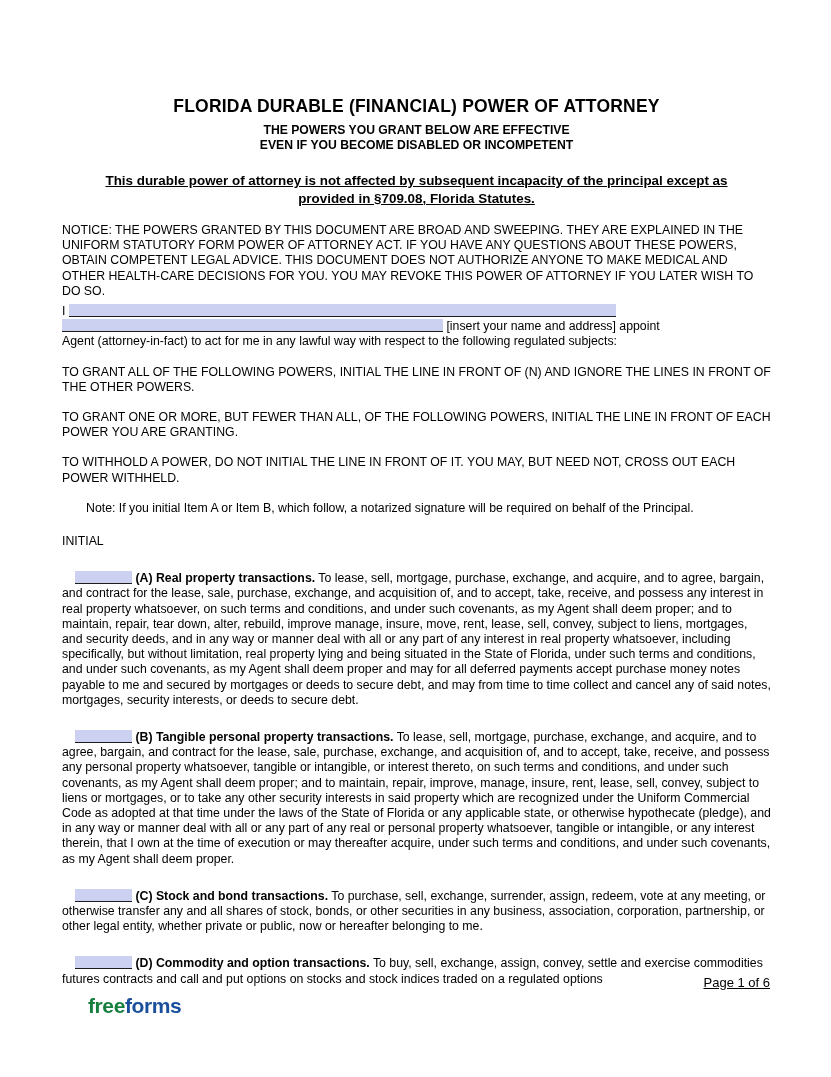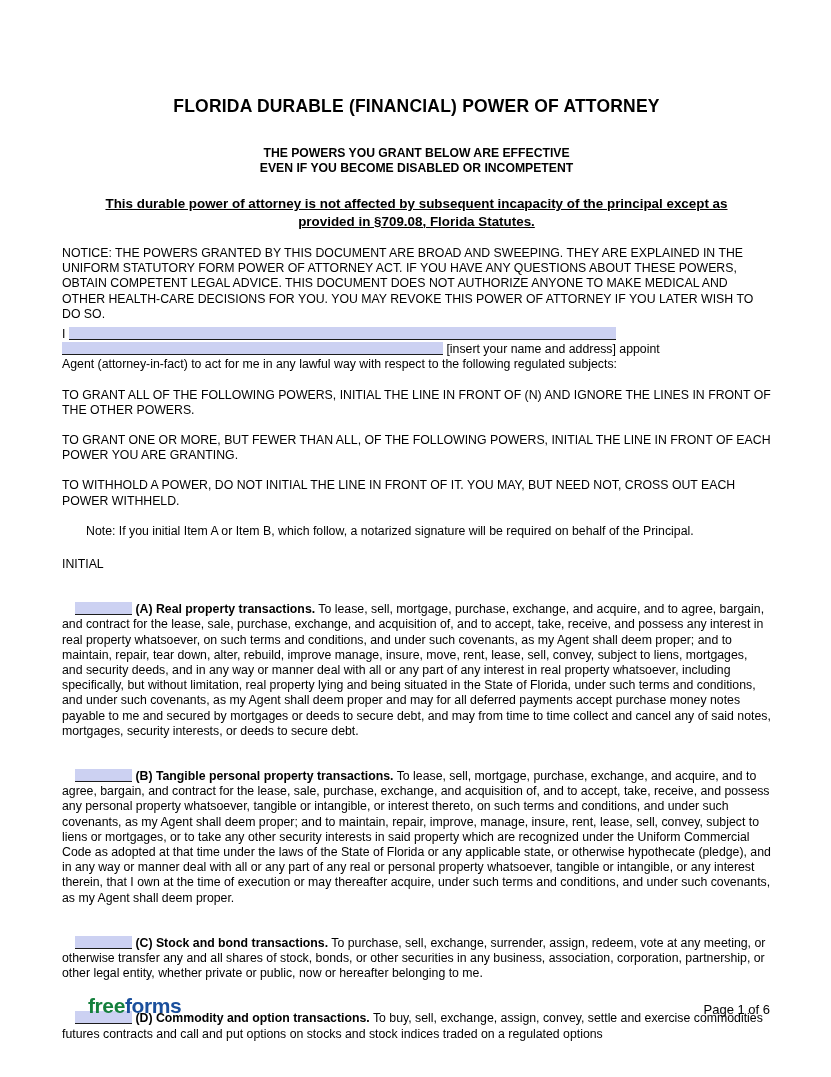--- a/index.html
+++ b/index.html
@@ -16,21 +16,21 @@
 
   .title {
     padding-top: 96px;
     text-align: center;
     font-weight: bold;
     font-size: 17.5px;
     line-height: 21px;
     letter-spacing: 0.2px;
   }
   .subtitle {
-    margin-top: 29px;
+    margin-top: 6px;
     text-align: center;
     font-weight: bold;
     font-size: 12.2px;
     line-height: 14.5px;
   }
   .durability {
     margin: 20px 28px 0 28px;
     text-align: center;
     font-weight: bold;
     font-size: 13.4px;
@@ -58,42 +58,43 @@
     background: #ccd1f2;
     border-bottom: 1.4px solid #1c1c1c;
     height: 12px;
     vertical-align: -2px;
   }
   .blank-principal { width: 547px; }
   .blank-addr { width: 381px; }
   .blank-initial { width: 57px; }
 
   .power {
-    margin-top: 30px;
+    margin-top: 22px;
     text-indent: 13px;
     font-size: 12.3px;
     line-height: 15.2px;
   }
   .power .heading { font-weight: bold; }
 
   .footer-logo {
     position: absolute;
     left: 88px;
     top: 994px;
     font-size: 21px;
     font-weight: bold;
     letter-spacing: -0.4px;
   }
   .logo-free { color: #15803d; }
   .logo-forms { color: #1a4f9c; }
   .page-num {
     position: absolute;
     right: 61px;
-    top: 1002px;
+    top: 975px;
     font-size: 13px;
+    text-decoration: underline;
   }
 </style>
 </head>
 <body>
 
 <div class="page">
   <div class="content">
 
     <div class="title">FLORIDA DURABLE (FINANCIAL) POWER OF ATTORNEY</div>
 

